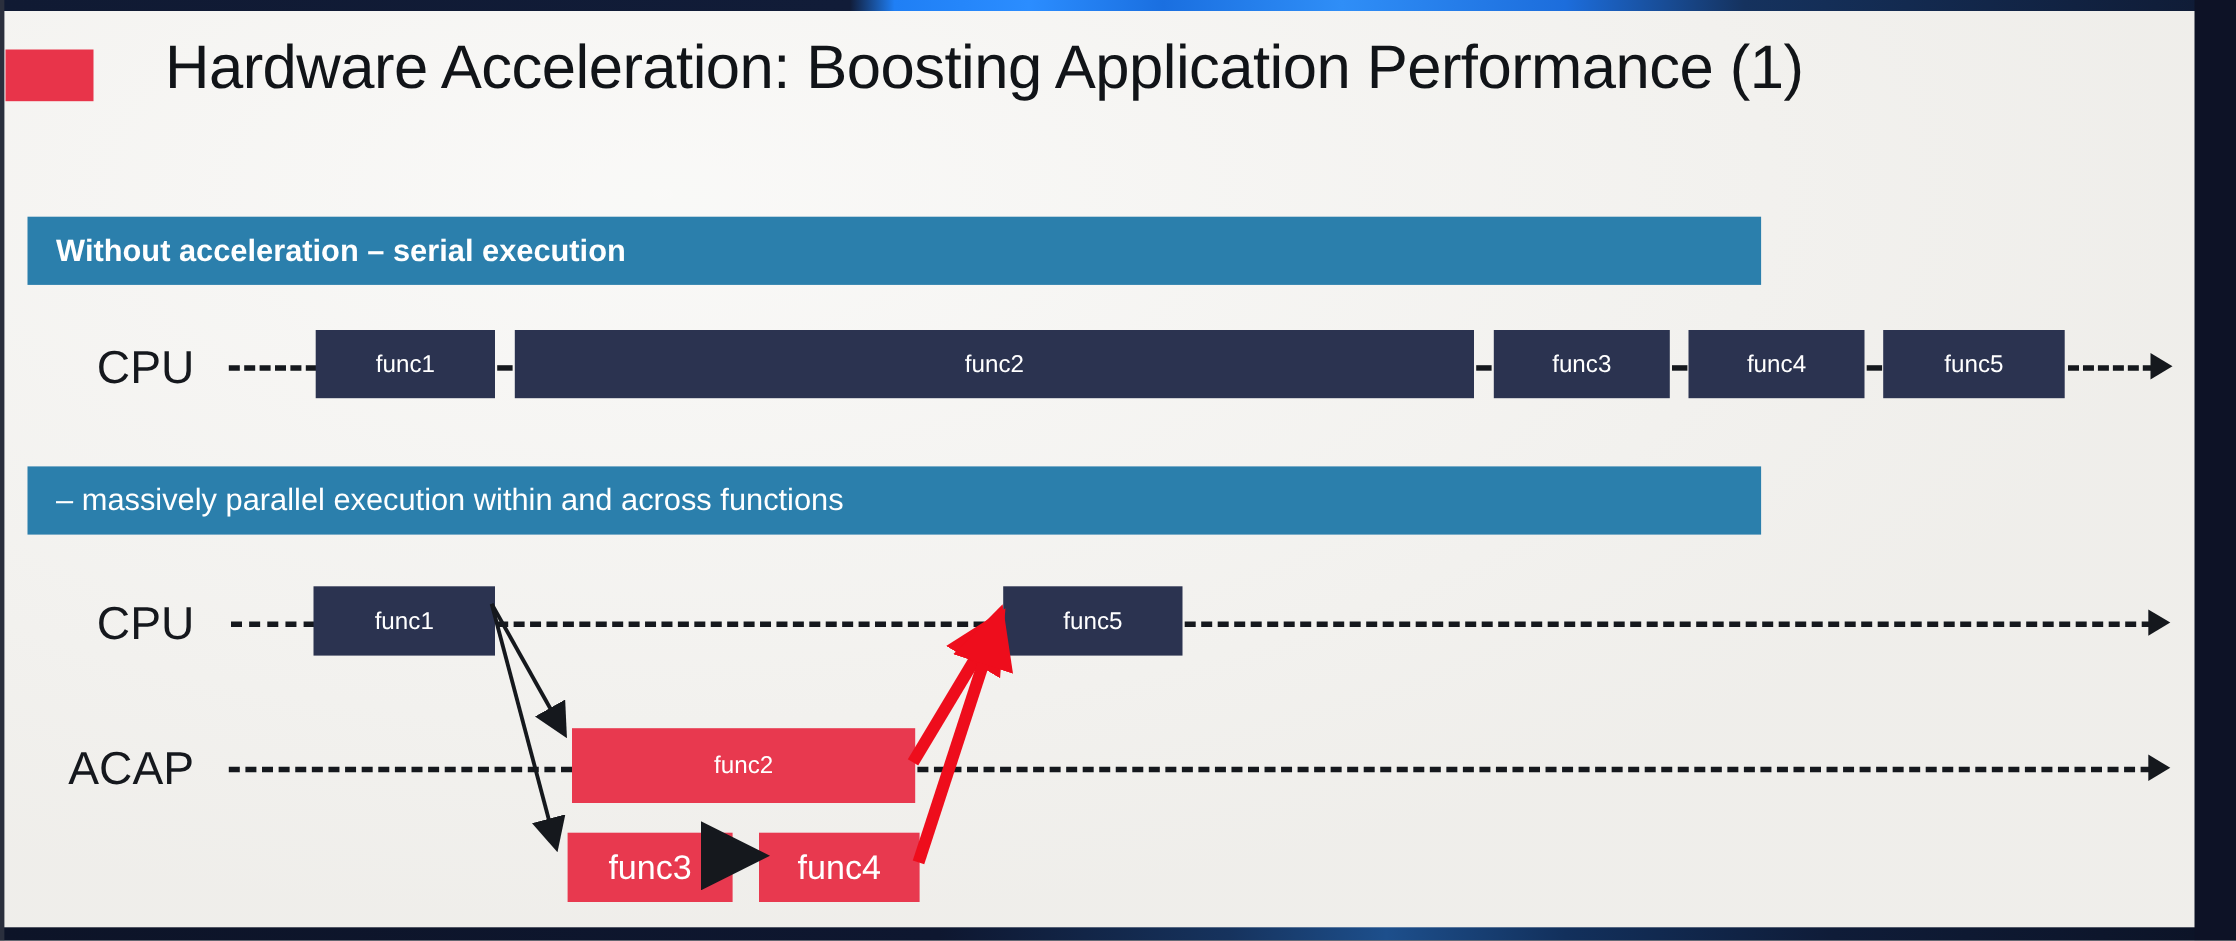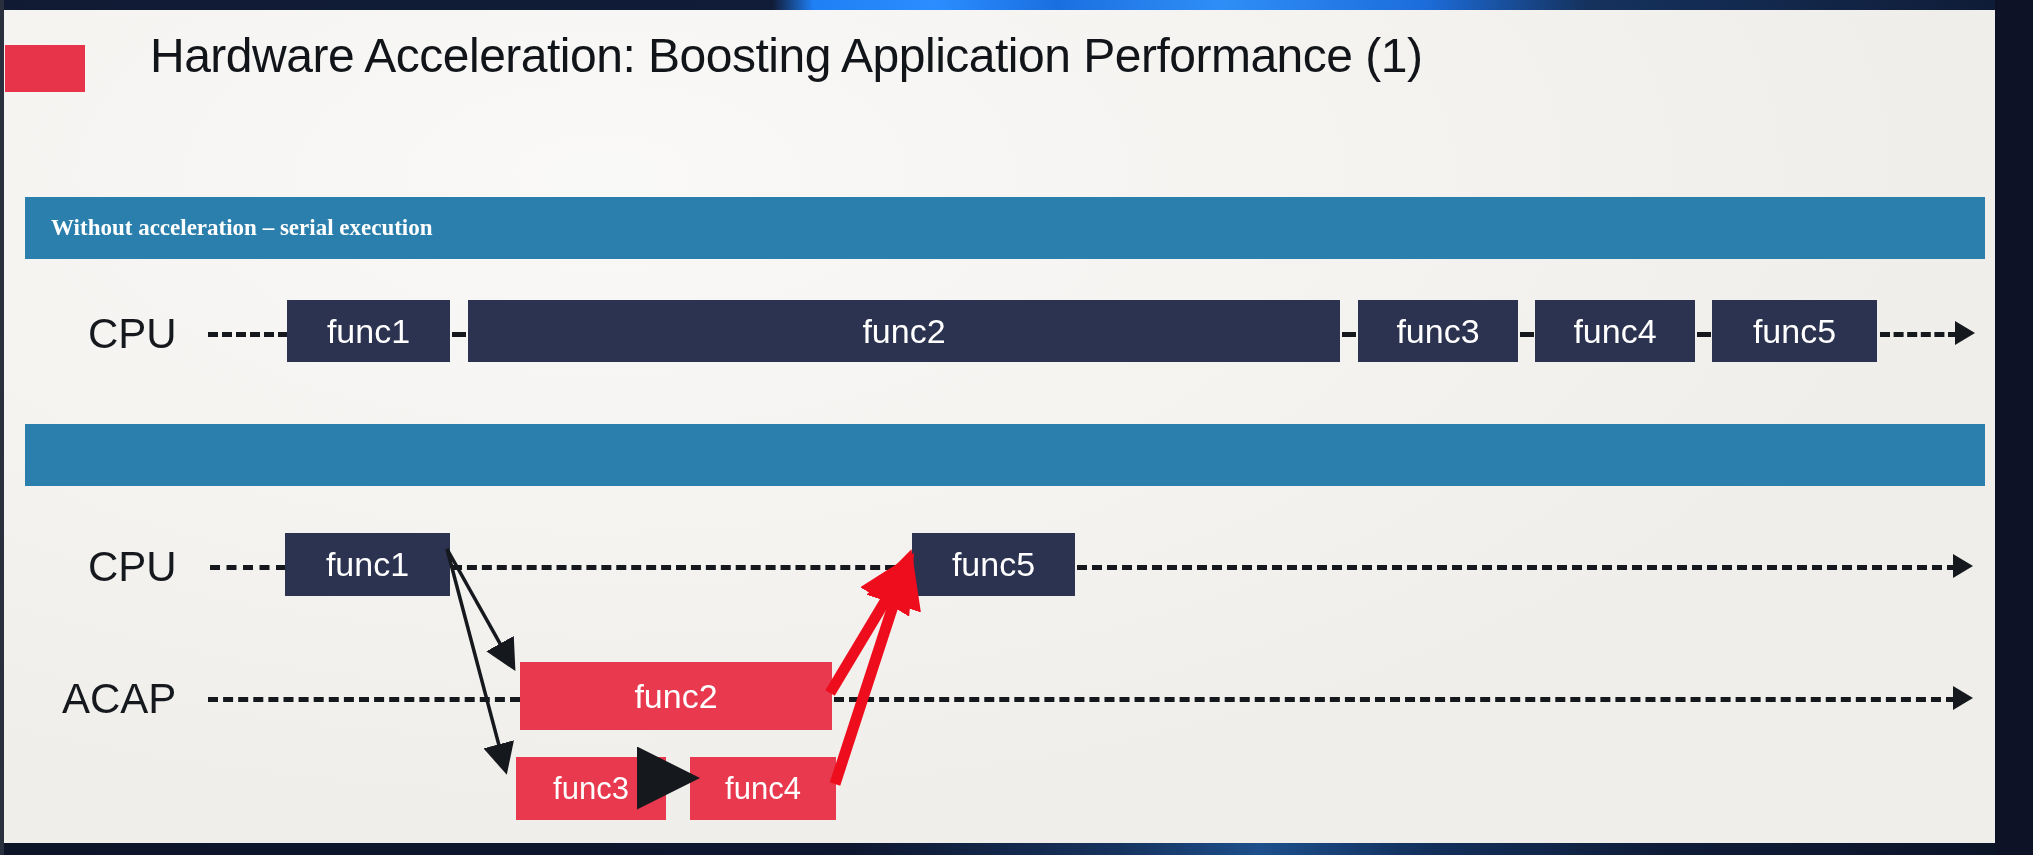--- a/index.html
+++ b/index.html
@@ -16,42 +16,42 @@
 
   .paper{position:absolute;left:4px;top:10px;width:1991px;height:833px;
      background:#f4f3f0;}
   .paper:after{content:"";position:absolute;inset:0;
      background:radial-gradient(ellipse at 30% 20%, rgba(255,255,255,.5), rgba(225,223,218,.25) 70%);
      pointer-events:none;}
 
   
   .accent{position:absolute;left:5px;top:45px;width:80px;height:47px;background:#e8344a;}
   .title{position:absolute;left:150px;top:28px;width:1790px;
-     font-size:48px;color:#111418;letter-spacing:-0.5px;white-space:nowrap;}
+     font-size:56px;color:#111418;letter-spacing:-0.5px;white-space:nowrap;}
 
   
-  .banner{position:absolute;left:25px;width:1960px;background:#2b7fac;color:#fff;
+  .banner{position:absolute;left:25px;width:1576px;background:#2b7fac;color:#fff;
      display:flex;align-items:center;box-sizing:border-box;padding-left:26px;
-     font-size:23px;font-family:Liberation Serif, serif;}
+     font-size:28px;}
   .banner b{font-weight:bold;}
   .banner .light{font-weight:normal;}
   #banner1{top:197px;height:62px;}
   #banner2{top:424px;height:62px;}
 
   
   .rowlabel{position:absolute;font-size:42px;color:#15181d;}
 
   
   .dash{position:absolute;height:0;border-top:5px dashed #15181d;}
   .arrowhead{position:absolute;width:0;height:0;border-left:20px solid #15181d;
      border-top:12px solid transparent;border-bottom:12px solid transparent;}
 
   
   .fbox{position:absolute;display:flex;align-items:center;justify-content:center;
-     color:#ffffff;font-size:34px;box-sizing:border-box;}
+     color:#ffffff;font-size:22px;box-sizing:border-box;}
   .fbox.navy{background:#2b3350;}
   .fbox.red{background:#e8394f;}
   .fbox.small{font-size:31px;}
 
   svg.overlay{position:absolute;left:0;top:0;width:1991px;height:833px;pointer-events:none;}
 </style>
 </head>
 <body>
 
 <div id="slide">
@@ -78,20 +78,21 @@
   <div class="dash" style="left:1342px;top:332px;width:14px;"></div>
   <div class="fbox navy" style="left:1358px;top:300px;width:160px;height:62px;">func3</div>
   <div class="dash" style="left:1520px;top:332px;width:14px;"></div>
   <div class="fbox navy" style="left:1535px;top:300px;width:160px;height:62px;">func4</div>
   <div class="dash" style="left:1697px;top:332px;width:14px;"></div>
   <div class="fbox navy" style="left:1712px;top:300px;width:165px;height:62px;">func5</div>
   <div class="dash" style="left:1880px;top:332px;width:78px;"></div>
   <div class="arrowhead" style="left:1955px;top:321px;"></div>
 
   <div class="banner" id="banner2">
+      <span class="light"> – massively parallel execution within and across functions</span>
   </div>
 
   <div class="rowlabel" style="left:88px;top:543px;">CPU</div>
   <div class="dash" style="left:210px;top:565px;width:76px;"></div>
   <div class="fbox navy" style="left:285px;top:533px;width:165px;height:63px;">func1</div>
   <div class="dash" style="left:452px;top:565px;width:458px;"></div>
   <div class="fbox navy" style="left:912px;top:533px;width:163px;height:63px;">func5</div>
   <div class="dash" style="left:1077px;top:565px;width:880px;"></div>
   <div class="arrowhead" style="left:1953px;top:554px;"></div>
 

